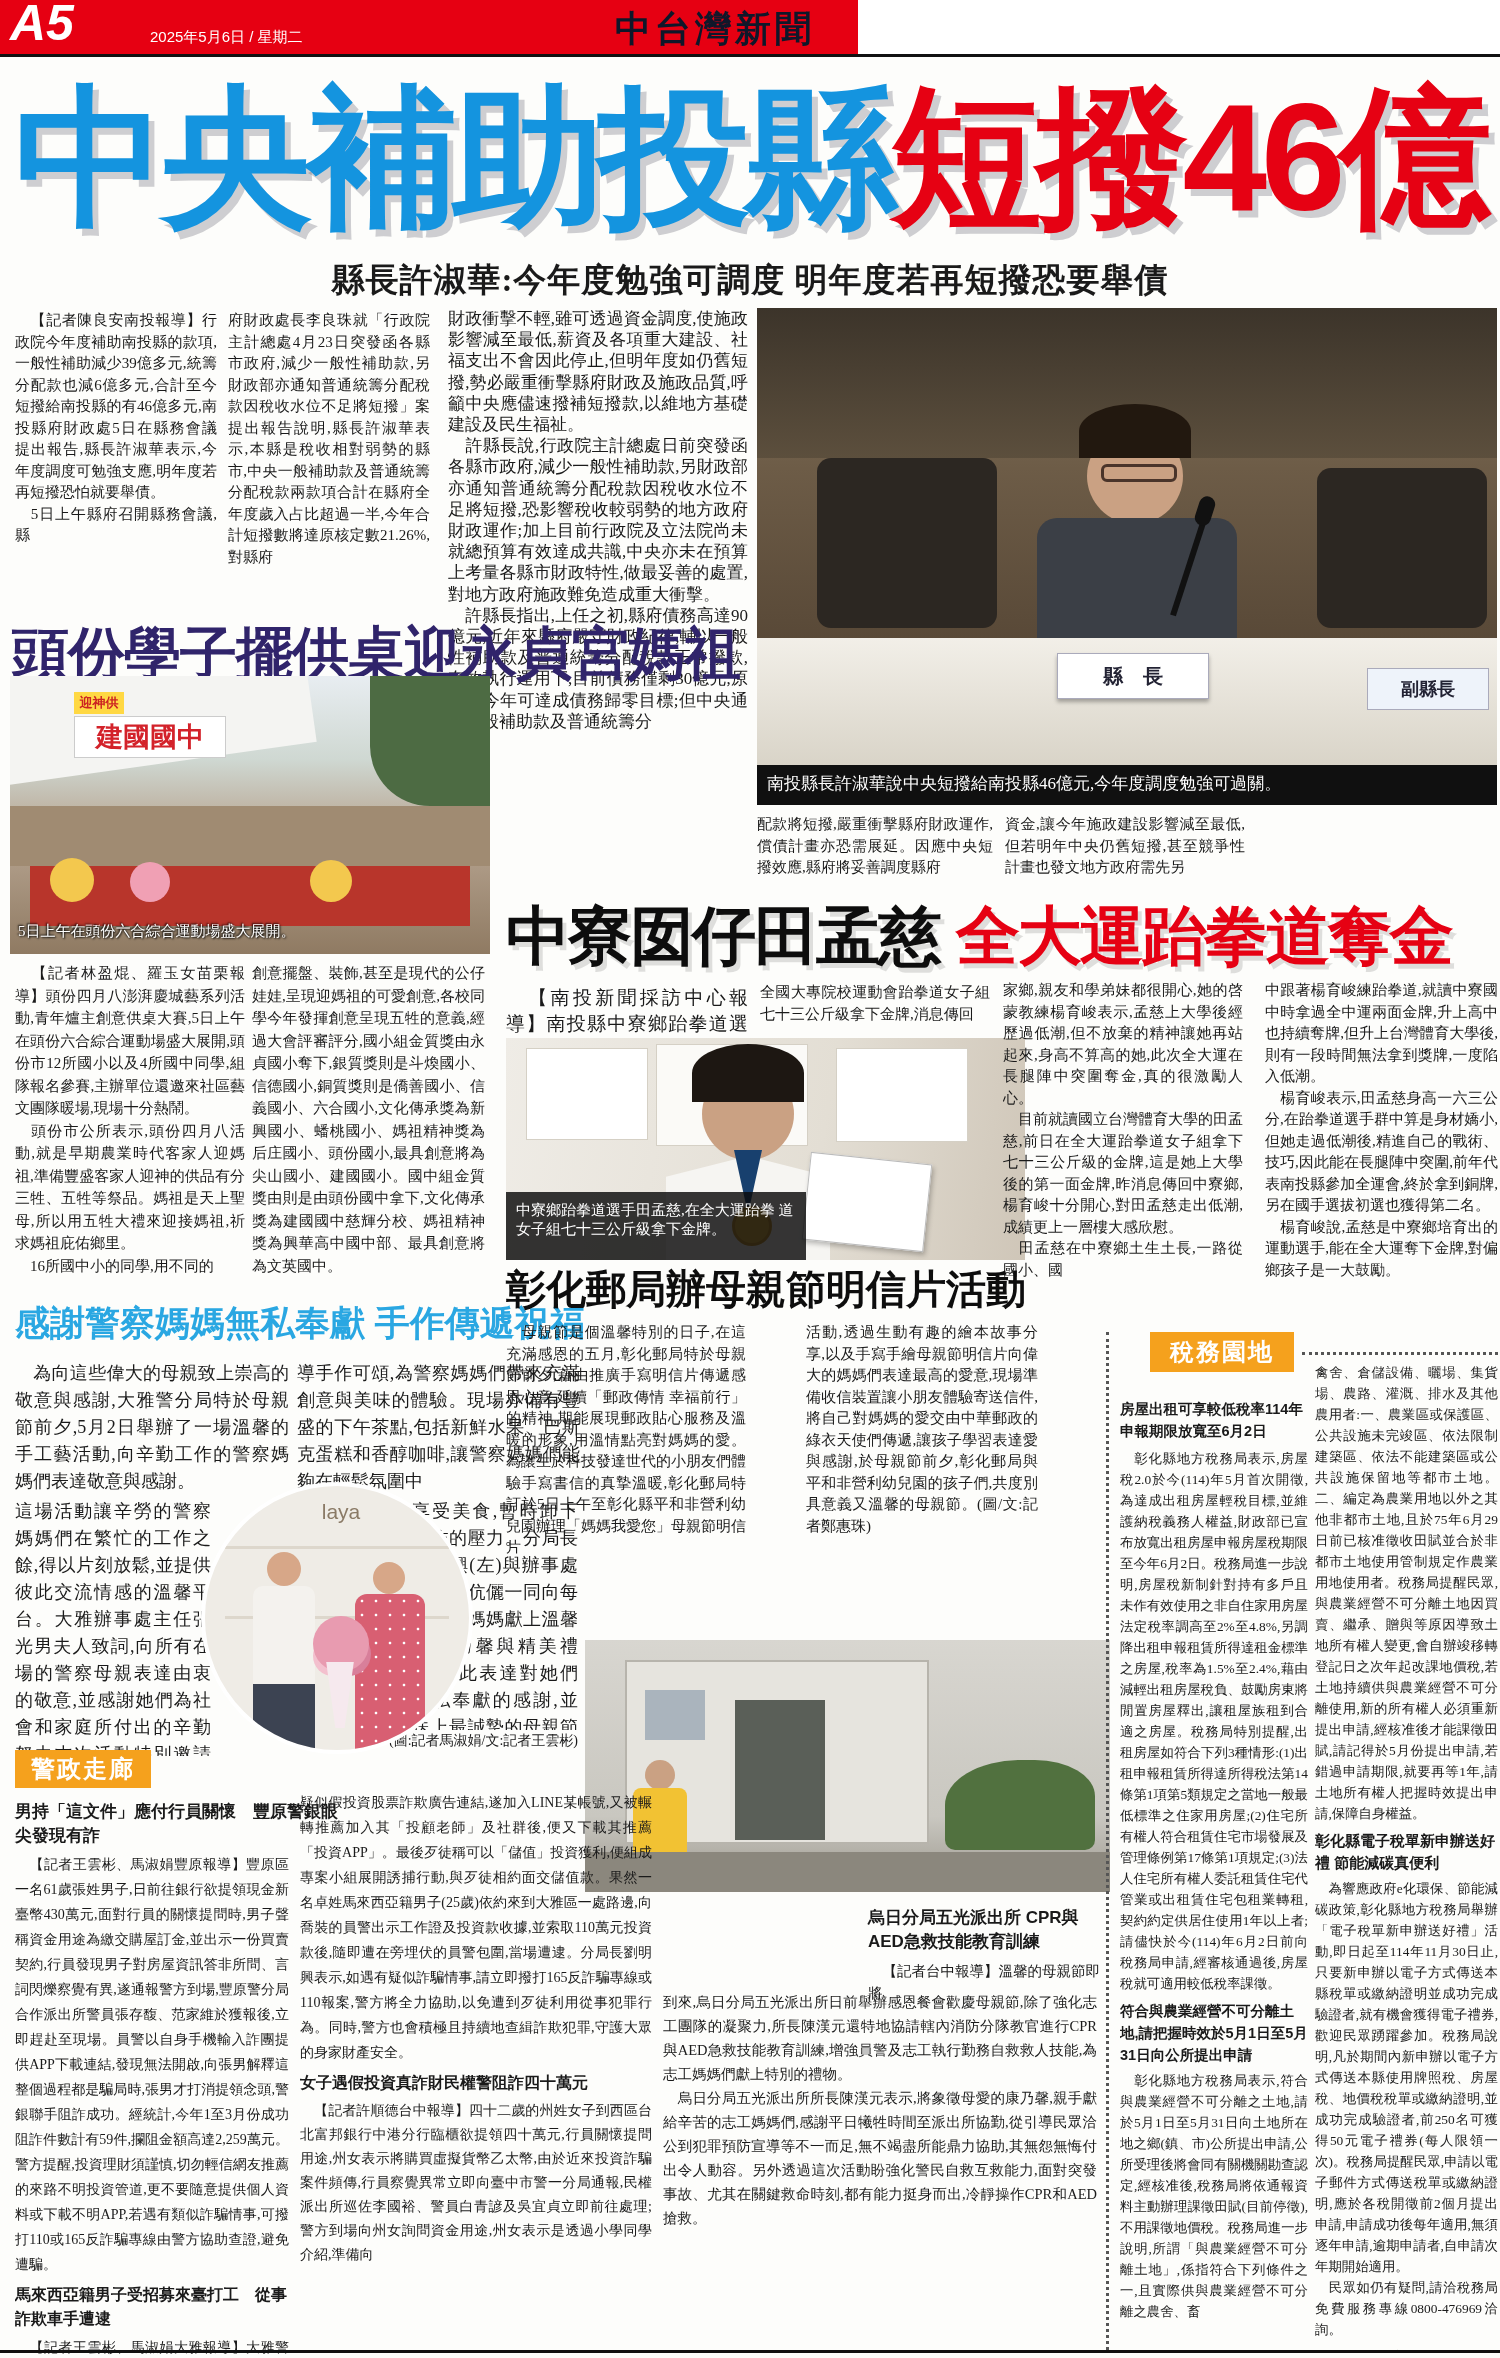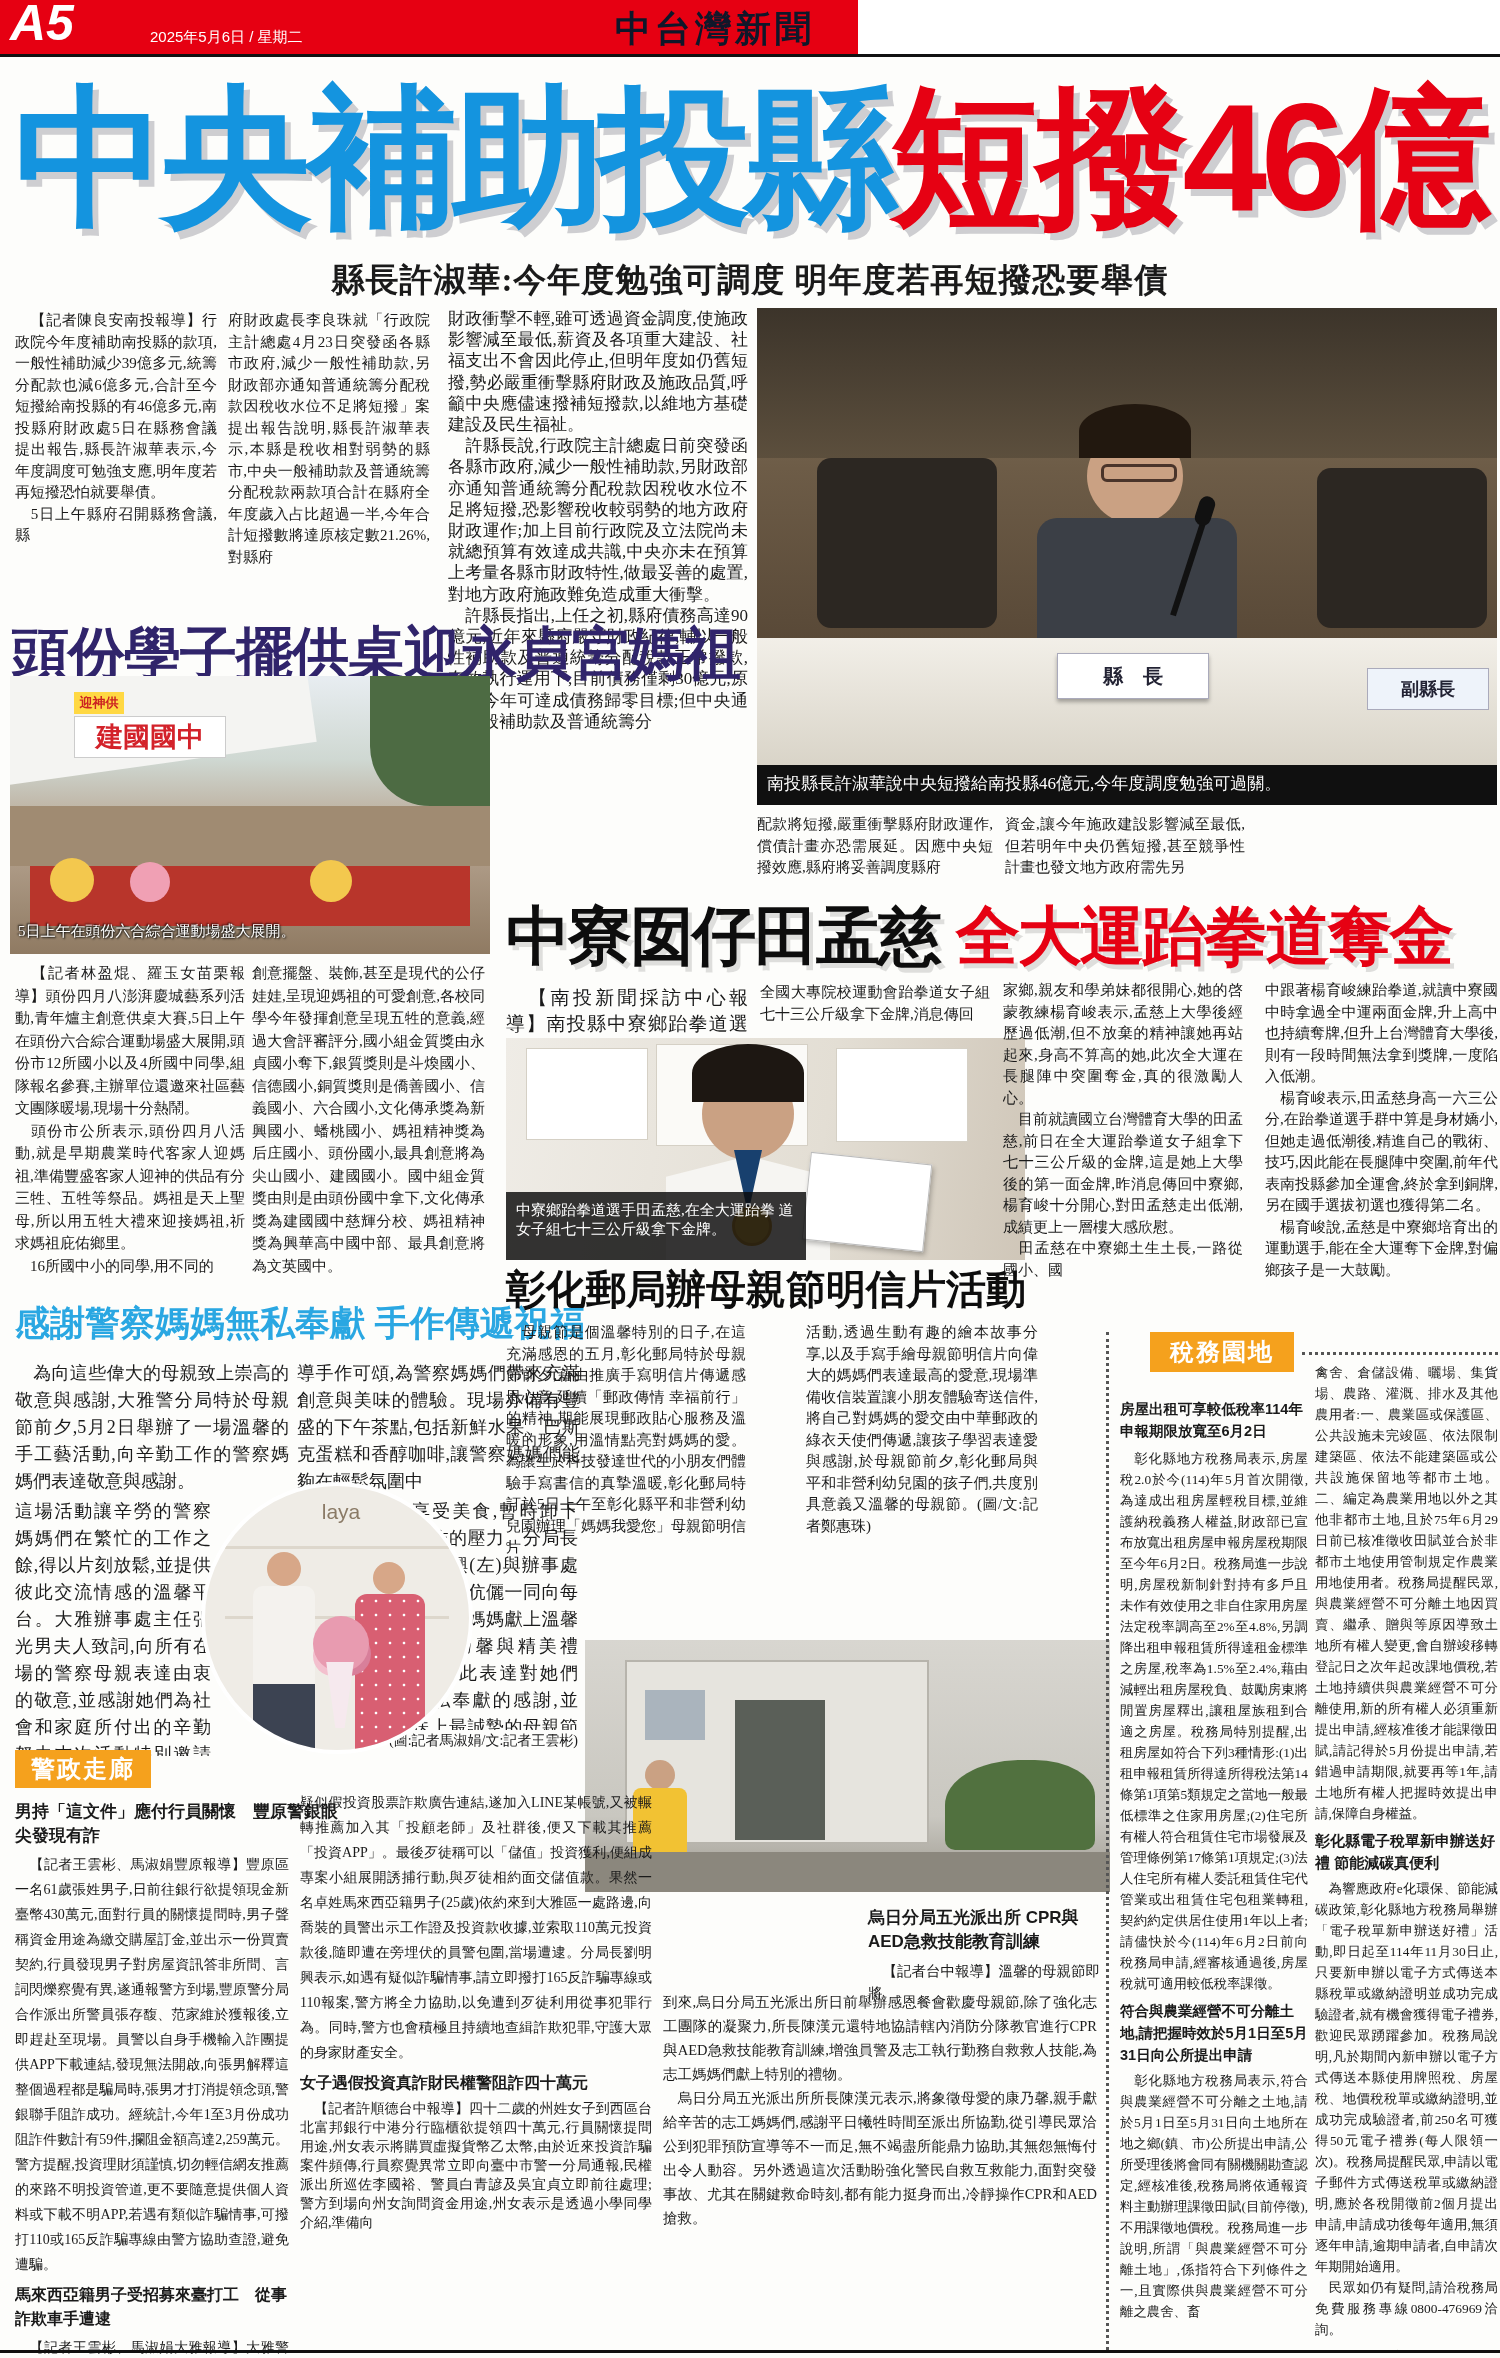--- a/index.html
+++ b/index.html
@@ -164,21 +164,21 @@
   <div class="olabel" style="left:15px;top:1750px;width:136px;height:38px;">警政走廊</div>
   <div class="abs subhd" style="left:15px;top:1794px;width:336px;font-size:17px;">男持「這文件」應付行員關懷　豐原警銀眼尖發現有詐</div>
   <div class="abs" style="left:15px;top:1852px;width:274px;height:506px;overflow:hidden;">
     <div class="col" style="position:static;width:274px;font-size:14px;line-height:25px;">　【記者王雲彬、馬淑娟豐原報導】豐原區一名61歲張姓男子,日前往銀行欲提領現金新臺幣430萬元,面對行員的關懷提問時,男子聲稱資金用途為繳交購屋訂金,並出示一份買賣契約,行員發現男子對房屋資訊答非所問、言詞閃爍察覺有異,遂通報警方到場,豐原警分局合作派出所警員張存馥、范家維於獲報後,立即趕赴至現場。員警以自身手機輸入詐團提供APP下載連結,發現無法開啟,向張男解釋這整個過程都是騙局時,張男才打消提領念頭,警銀聯手阻詐成功。經統計,今年1至3月份成功阻詐件數計有59件,攔阻金額高達2,259萬元。警方提醒,投資理財須謹慎,切勿輕信網友推薦的來路不明投資管道,更不要隨意提供個人資料或下載不明APP,若遇有類似詐騙情事,可撥打110或165反詐騙專線由警方協助查證,避免遭騙。</div>
     <div class="subhd" style="font-size:16px;">馬來西亞籍男子受招募來臺打工　從事詐欺車手遭逮</div>
     <div class="col" style="position:static;width:274px;font-size:14px;line-height:25px;">　【記者王雲彬、馬淑娟大雅報導】大雅警分局員警執行網路巡邏時,在FACEBOOK上發現</div>
   </div>
   <div class="abs" style="left:300px;top:1790px;width:352px;height:568px;overflow:hidden;">
     <div class="col" style="position:static;width:352px;font-size:14px;line-height:25px;">疑似假投資股票詐欺廣告連結,遂加入LINE某帳號,又被輾轉推薦加入其「投顧老師」及社群後,便又下載其推薦「投資APP」。最後歹徒稱可以「儲值」投資獲利,便組成專案小組展開誘捕行動,與歹徒相約面交儲值款。果然一名卓姓馬來西亞籍男子(25歲)依約來到大雅區一處路邊,向喬裝的員警出示工作證及投資款收據,並索取110萬元投資款後,隨即遭在旁埋伏的員警包圍,當場遭逮。分局長劉明興表示,如遇有疑似詐騙情事,請立即撥打165反詐騙專線或110報案,警方將全力協助,以免遭到歹徒利用從事犯罪行為。同時,警方也會積極且持續地查緝詐欺犯罪,守護大眾的身家財產安全。</div>
     <div class="subhd" style="font-size:16px;">女子遇假投資真詐財民權警阻詐四十萬元</div>
-    <div class="col" style="position:static;width:352px;font-size:14px;line-height:19px;">　【記者許順德台中報導】四十二歲的州姓女子到西區台北富邦銀行中港分行臨櫃欲提領四十萬元,行員關懷提問用途,州女表示將購買虛擬貨幣乙太幣,由於近來投資詐騙案件頻傳,行員察覺異常立即向臺中市警一分局通報,民權派出所巡佐李國裕、警員白青諺及吳宜貞立即前往處理;警方到場向州女詢問資金用途,州女表示是透過小學同學介紹,準備向</div>
+    <div class="col" style="position:static;width:352px;font-size:14px;line-height:24px;">　【記者許順德台中報導】四十二歲的州姓女子到西區台北富邦銀行中港分行臨櫃欲提領四十萬元,行員關懷提問用途,州女表示將購買虛擬貨幣乙太幣,由於近來投資詐騙案件頻傳,行員察覺異常立即向臺中市警一分局通報,民權派出所巡佐李國裕、警員白青諺及吳宜貞立即前往處理;警方到場向州女詢問資金用途,州女表示是透過小學同學介紹,準備向</div>
   </div>
 
   <div class="dotv" style="left:1106px;top:1332px;height:1018px;"></div>
   <div class="olabel" style="left:1150px;top:1332px;width:144px;height:40px;line-height:40px;">稅務園地</div>
   <div class="dotline" style="left:1302px;top:1352px;width:196px;"></div>
   <div class="abs subhd" style="left:1120px;top:1392px;width:192px;font-size:14.5px;line-height:22px;">房屋出租可享較低稅率114年申報期限放寬至6月2日</div>
   <div class="abs" style="left:1120px;top:1448px;width:188px;height:900px;overflow:hidden;">
     <div class="col" style="position:static;width:188px;font-size:13.4px;line-height:21px;">　彰化縣地方稅務局表示,房屋稅2.0於今(114)年5月首次開徵,為達成出租房屋輕稅目標,並維護納稅義務人權益,財政部已宣布放寬出租房屋申報房屋稅期限至今年6月2日。稅務局進一步說明,房屋稅新制針對持有多戶且未作有效使用之非自住家用房屋法定稅率調高至2%至4.8%,另調降出租申報租賃所得達租金標準之房屋,稅率為1.5%至2.4%,藉由減輕出租房屋稅負、鼓勵房東將閒置房屋釋出,讓租屋族租到合適之房屋。稅務局特別提醒,出租房屋如符合下列3種情形:(1)出租申報租賃所得達所得稅法第14條第1項第5類規定之當地一般最低標準之住家用房屋;(2)住宅所有權人符合租賃住宅市場發展及管理條例第17條第1項規定;(3)法人住宅所有權人委託租賃住宅代管業或出租賃住宅包租業轉租,契約約定供居住使用1年以上者;請儘快於今(114)年6月2日前向稅務局申請,經審核通過後,房屋稅就可適用較低稅率課徵。</div>
     <div class="subhd" style="font-size:14.5px;line-height:22px;">符合與農業經營不可分離土地,請把握時效於5月1日至5月31日向公所提出申請</div>
     <div class="col" style="position:static;width:188px;font-size:13.4px;line-height:21px;">　彰化縣地方稅務局表示,符合與農業經營不可分離之土地,請於5月1日至5月31日向土地所在地之鄉(鎮、市)公所提出申請,公所受理後將會同有關機關勘查認定,經核准後,稅務局將依通報資料主動辦理課徵田賦(目前停徵),不用課徵地價稅。稅務局進一步說明,所謂「與農業經營不可分離土地」,係指符合下列條件之一,且實際供與農業經營不可分離之農舍、畜</div>

